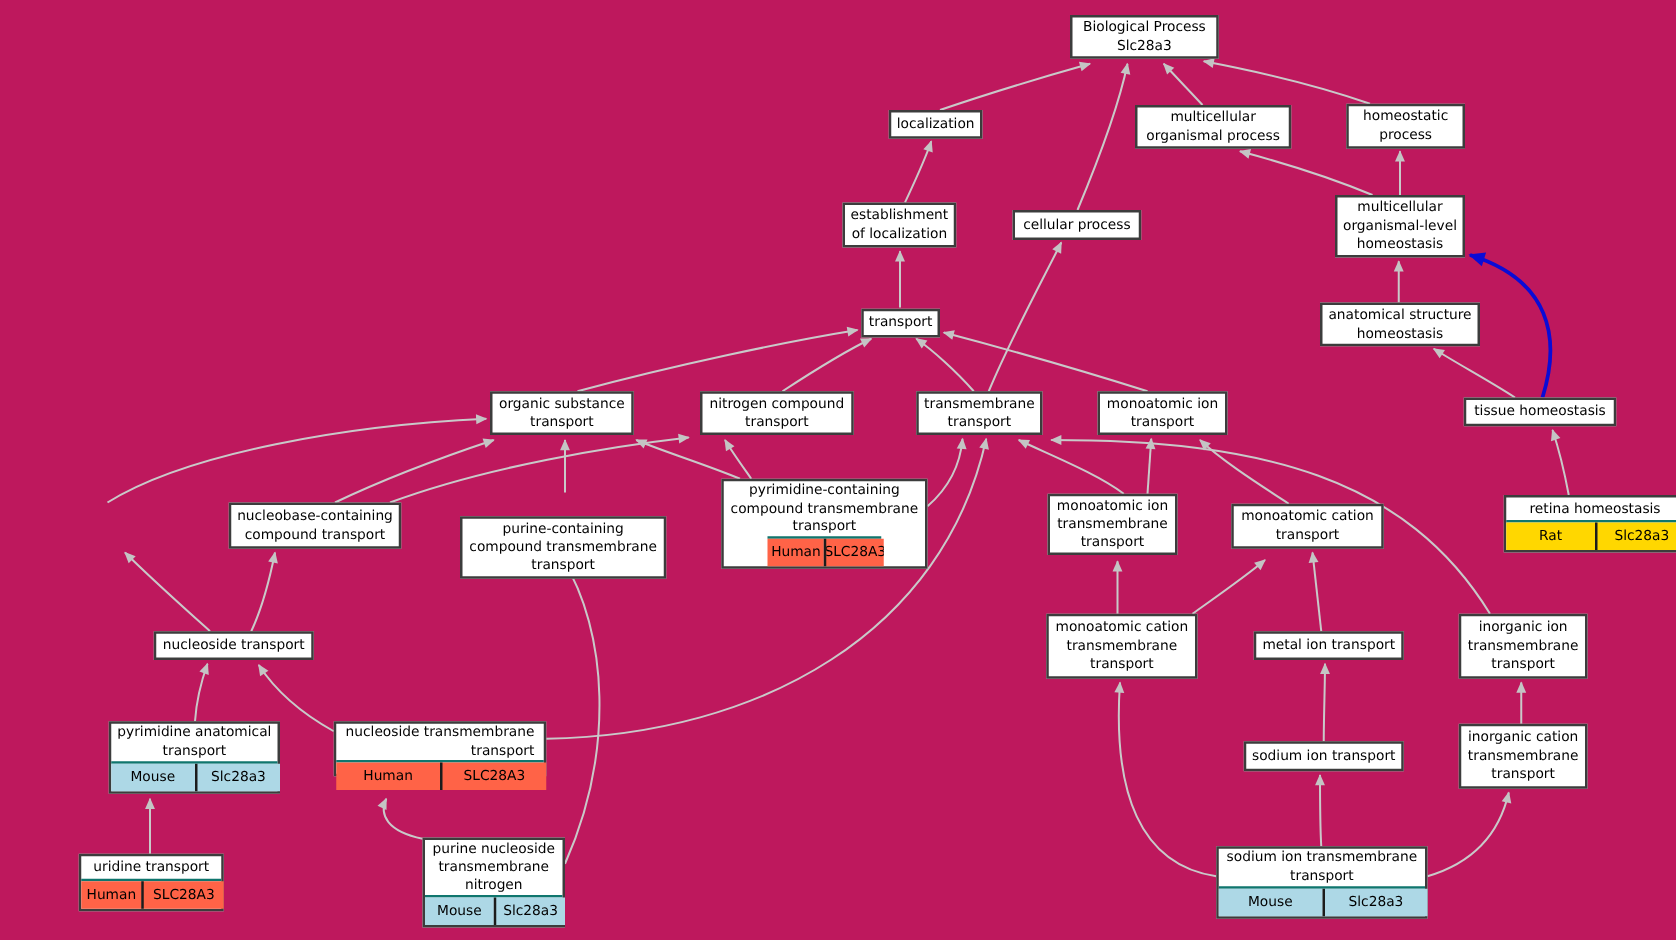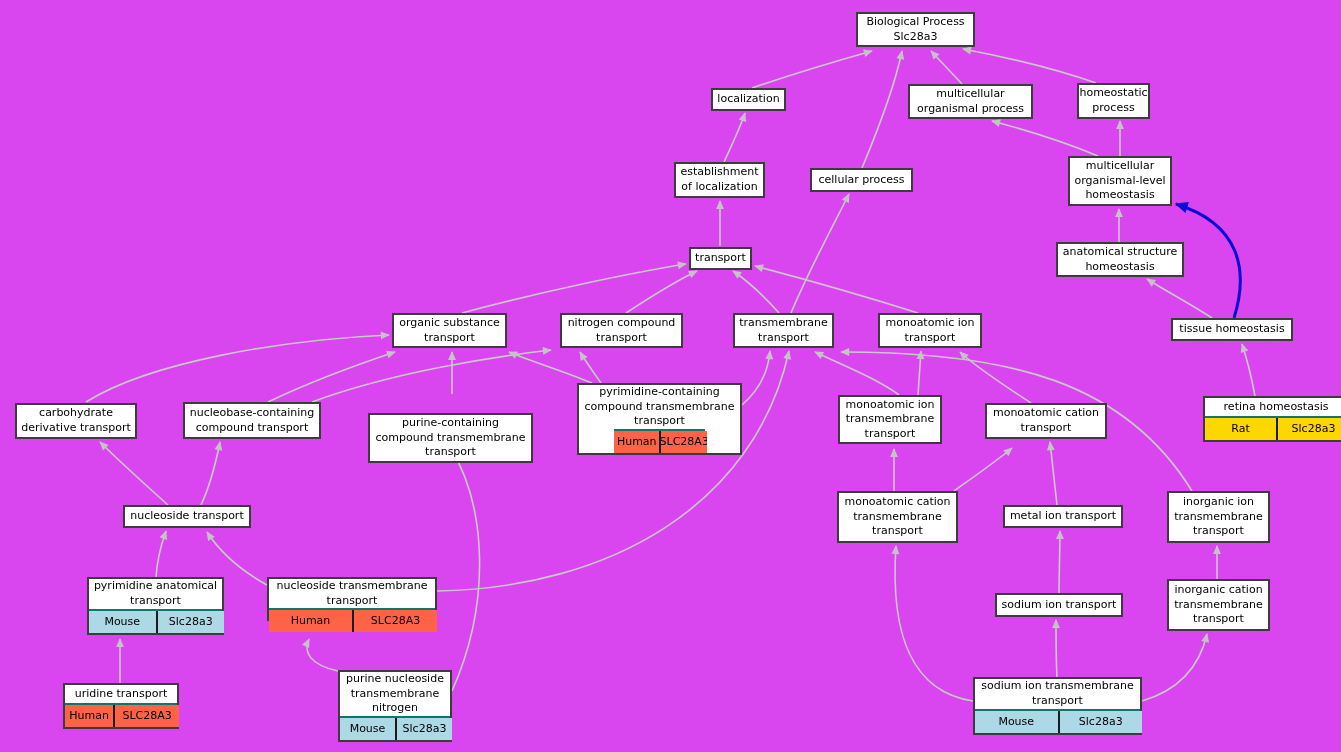--- a/index.html
+++ b/index.html
@@ -1,17 +1,17 @@
 <!DOCTYPE html>
 <html><head>
 <meta charset="utf-8">
 <style>
   html,body{margin:0;padding:0;background:#ffffff;}
   body{font-family:"DejaVu Sans","Liberation Sans",sans-serif;}
-  #graph{position:relative;width:1341px;height:752px;overflow:hidden;background:#d946ef;}
+  #graph{position:relative;width:1341px;height:752px;overflow:hidden;background:#be185d;}
   #edge-layer{position:absolute;left:0;top:0;width:1341px;height:752px;}
   .edge{fill:none;stroke:#c9c9c9;stroke-width:1.6px;}
   .edge.highlight{stroke:#0b0bd6;stroke-width:3px;}
   .node{
     position:absolute;box-sizing:border-box;display:flex;flex-direction:column;
     border:2px solid #3c3c3c;background:#fff;color:#000;
     font-size:11px;line-height:1.32;text-align:center;cursor:pointer;
   }
   .node .label{
     flex:1 1 auto;display:flex;align-items:center;justify-content:center;
@@ -90,21 +90,21 @@
       <div class="label">Biological Process
 Slc28a3</div>
     </div>
     <div class="node" style="left: 711px; top: 88px; width: 75px; height: 23px;">
       <div class="label">localization</div>
     </div>
     <div class="node" style="left: 908px; top: 84px; width: 125px; height: 35px;">
       <div class="label">multicellular
 organismal process</div>
     </div>
-    <div class="node" style="left: 1077px; top: 83px; width: 73px; height: 36px;">
+    <div class="node" style="left: 1077px; top: 83px; width: 95px; height: 36px;">
       <div class="label">homeostatic
 process</div>
     </div>
     <div class="node" style="left: 674px; top: 162px; width: 91px; height: 36px;">
       <div class="label">establishment
 of localization</div>
     </div>
     <div class="node" style="left: 810px; top: 168px; width: 103px; height: 24px;">
       <div class="label">cellular process</div>
     </div>
@@ -132,24 +132,20 @@
 transport</div>
     </div>
     <div class="node" style="left: 733px; top: 313px; width: 101px; height: 35px;">
       <div class="label">transmembrane
 transport</div>
     </div>
     <div class="node" style="left: 878px; top: 313px; width: 104px; height: 35px;">
       <div class="label">monoatomic ion
 transport</div>
     </div>
-    <div class="node" style="left: 15px; top: 403px; width: 122px; height: 36px;">
-      <div class="label">carbohydrate
-derivative transport</div>
-    </div>
     <div class="node" style="left: 183px; top: 402px; width: 138px; height: 37px;">
       <div class="label">nucleobase-containing
 compound transport</div>
     </div>
     <div class="node" style="left: 368px; top: 394px; width: 165px; height: 50px; margin-top: 19px;">
       <div class="label">purine-containing
 compound transmembrane
 transport</div>
     </div>
     <div class="node" style="left: 577px; top: 383px; width: 165px; height: 72px; align-items: center;">
@@ -202,21 +198,21 @@
 transport</div>
     </div>
     <div class="node" style="left: 87px; top: 577px; width: 137px; height: 58px;">
       <div class="label">pyrimidine anatomical
 transport</div>
       <div class="species-row">
         <div class="species-cell" style="background: rgb(173, 216, 230); flex: 0 0 50%;">Mouse</div>
         <div class="species-cell" style="background: rgb(173, 216, 230); flex: 0 0 50%;">Slc28a3</div>
       </div>
     </div>
-    <div class="node" style="left: 267px; top: 577px; width: 170px; height: 44px;">
+    <div class="node" style="left: 267px; top: 577px; width: 170px; height: 44px; text-align: right;">
       <div class="label">nucleoside transmembrane
 transport</div>
       <div class="species-row">
         <div class="species-cell" style="background: rgb(255, 99, 71); flex: 0 0 50%;">Human</div>
         <div class="species-cell" style="background: rgb(255, 99, 71); flex: 0 0 50%;">SLC28A3</div>
       </div>
     </div>
     <div class="node" style="left: 63px; top: 683px; width: 116px; height: 46px;">
       <div class="label">uridine transport</div>
       <div class="species-row">

